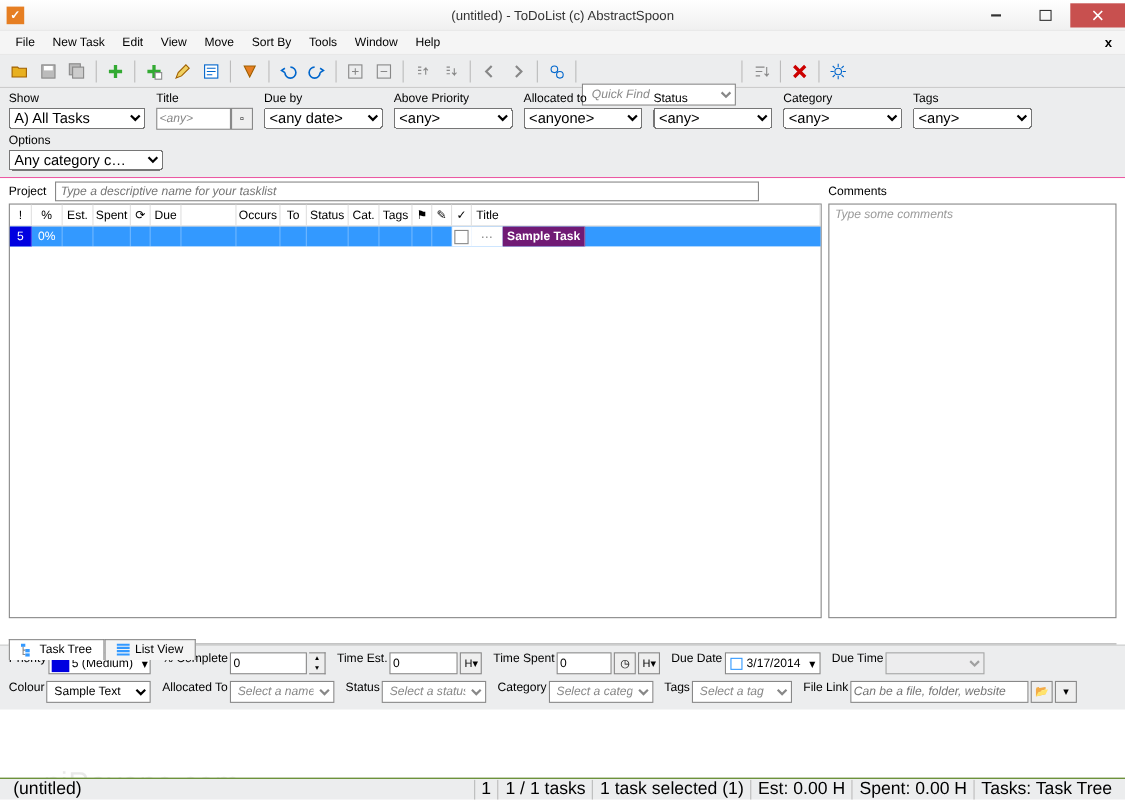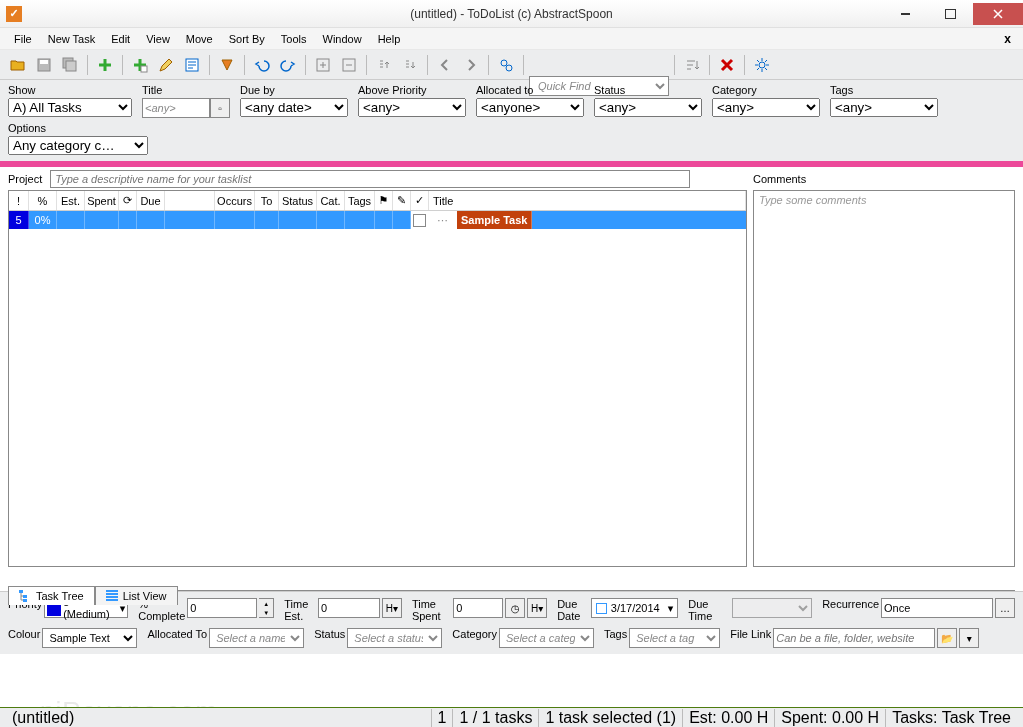--- a/index.html
+++ b/index.html
@@ -22,21 +22,21 @@
 .menubar .menu-close { margin-left: auto; font-family: Arial; font-size: 12px; padding: 0 6px; font-weight: bold; }
 
 
 .toolbar { height: 30px; background: #ecedee; border-bottom: 1px solid #ccc; display: flex; align-items: center; padding: 0 6px; gap: 2px; }
 .tb-btn { width: 24px; height: 24px; display: flex; align-items: center; justify-content: center; border: 1px solid transparent; }
 .tb-sep { width: 1px; height: 20px; background: #bbb; margin: 0 3px; }
 .tb-btn svg { width: 16px; height: 16px; }
 .quickfind { width: 140px; height: 20px; border: 1px solid #888; font-size: 11px; font-style: italic; color: #888; padding: 0 4px; background: #fff; margin-top: 43px; }
 
 
-.filter-area { background: #ecedee; border-bottom: 6px solid #ec4899; padding: 4px 8px 6px; }
+.filter-area { background: #ecedee; border-bottom: 1px solid #ec4899; padding: 4px 8px 6px; }
 .filter-row { display: flex; gap: 10px; }
 .filter-group { display: flex; flex-direction: column; gap: 2px; }
 .filter-group label { font-size: 11px; }
 .filter-group .combo { display: flex; }
 .combo select, .combo input { height: 20px; border: 1px solid #888; font-size: 11px; padding: 0 2px; background: #fff; }
 .filter-row2 { margin-top: 4px; }
 
 
 .project-row { display: flex; align-items: center; padding: 2px 6px 2px 8px; gap: 8px; border-top: 1px solid #fff; }
 .project-row label { font-size: 11px; }
@@ -47,21 +47,21 @@
 .main { display: flex; height: 377px; }
 .task-pane { flex: 1; border: 1px solid #888; margin: 0 0 0 8px; background: #fff; position: relative; }
 .comments-pane { width: 262px; border: 1px solid #888; margin: 0 8px 0 6px; background: #fff; padding: 3px 5px; color: #999; font-style: italic; font-size: 11px; }
 
 
 .task-header { height: 20px; border-bottom: 1px solid #d0d0d0; display: flex; font-size: 11px; align-items: center; }
 .task-header .col { border-right: 1px solid #e0e0e0; height: 100%; display: flex; align-items: center; justify-content: center; overflow: hidden; }
 .task-row { height: 18px; display: flex; align-items: center; font-size: 11px; }
 .task-row .cell { height: 100%; display: flex; align-items: center; justify-content: center; border-right: 1px solid rgba(255,255,255,0.3); overflow: hidden; }
 .task-row.sel { background: #3399ff; color: #fff; }
-.title-cell { background: #c2410c; color: #fff; font-weight: bold; padding: 0 4px; white-space: nowrap; }
+.title-cell { background: #701a75; color: #fff; font-weight: bold; padding: 0 4px; white-space: nowrap; }
 
 
 .tab-row { display: flex; padding: 4px 8px 0; gap: 0; }
 .tab { border: 1px solid #8a8a8a; padding: 3px 10px; background: #f4f4f4; font-size: 11px; display: flex; align-items: center; gap: 5px; border-bottom: none; position: relative; top: 15px; }
 .tab.active { background: #fff; }
 .tab svg { width: 12px; height: 12px; }
 .tabrule { height: 1px; background: #8a8a8a; margin: 0 8px; }
 
 
 .prop-panel { background: #ecedee; padding: 6px 8px; display: flex; flex-direction: column; gap: 6px; border-top: 1px solid #ccc; margin-top: 0; }
@@ -403,27 +403,20 @@
             <div style="width:11px;height:11px;border:1px solid #39f"></div>
             <span>3/17/2014</span>
             <span style="margin-left:4px">▾</span>
           </div>
         </div>
     </div>
     <div class="prop-group">
       <label>Due Time</label>
       <select style="width:90px;background:#eee" disabled=""><option></option></select>
     </div>
-    <div class="prop-group">
-      <label>Recurrence</label>
-      <div class="controls">
-          <input style="width: 112px;" value="Once">
-          <div class="btn-sm">…</div>
-        </div>
-    </div>
   </div>
   <div class="prop-row">
     <div class="prop-group">
       <label>Colour</label>
       <select style="width:95px"><option>Sample Text</option></select>
     </div>
     <div class="prop-group">
       <label>Allocated To</label>
       <select class="gray" style="width:95px"><option>Select a name</option></select>
     </div>

